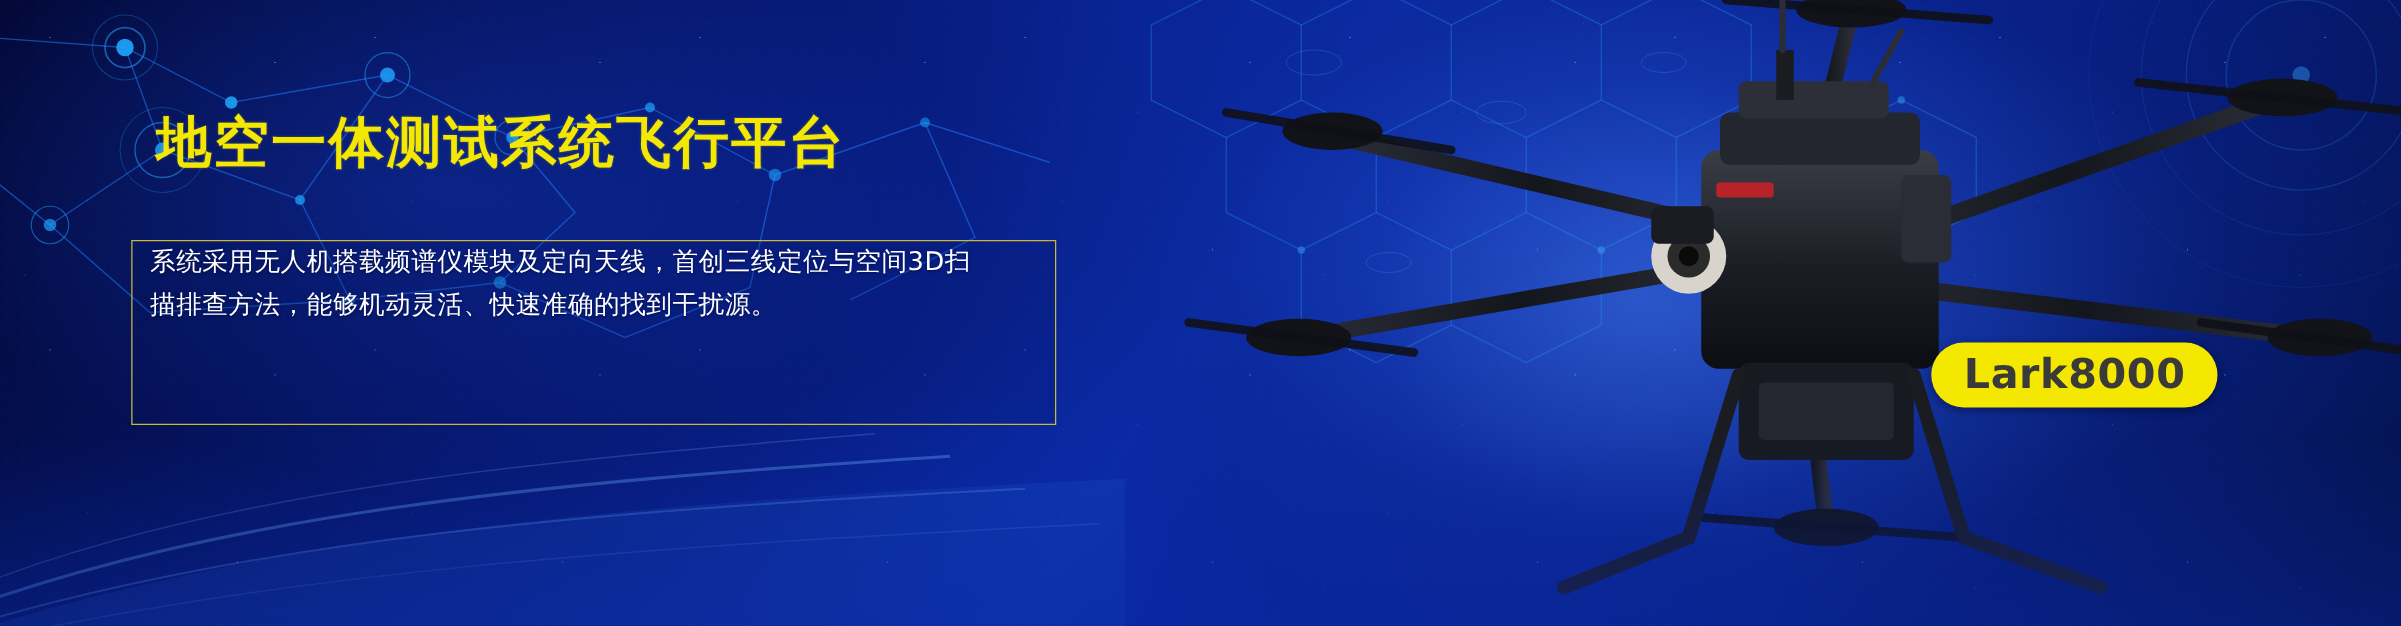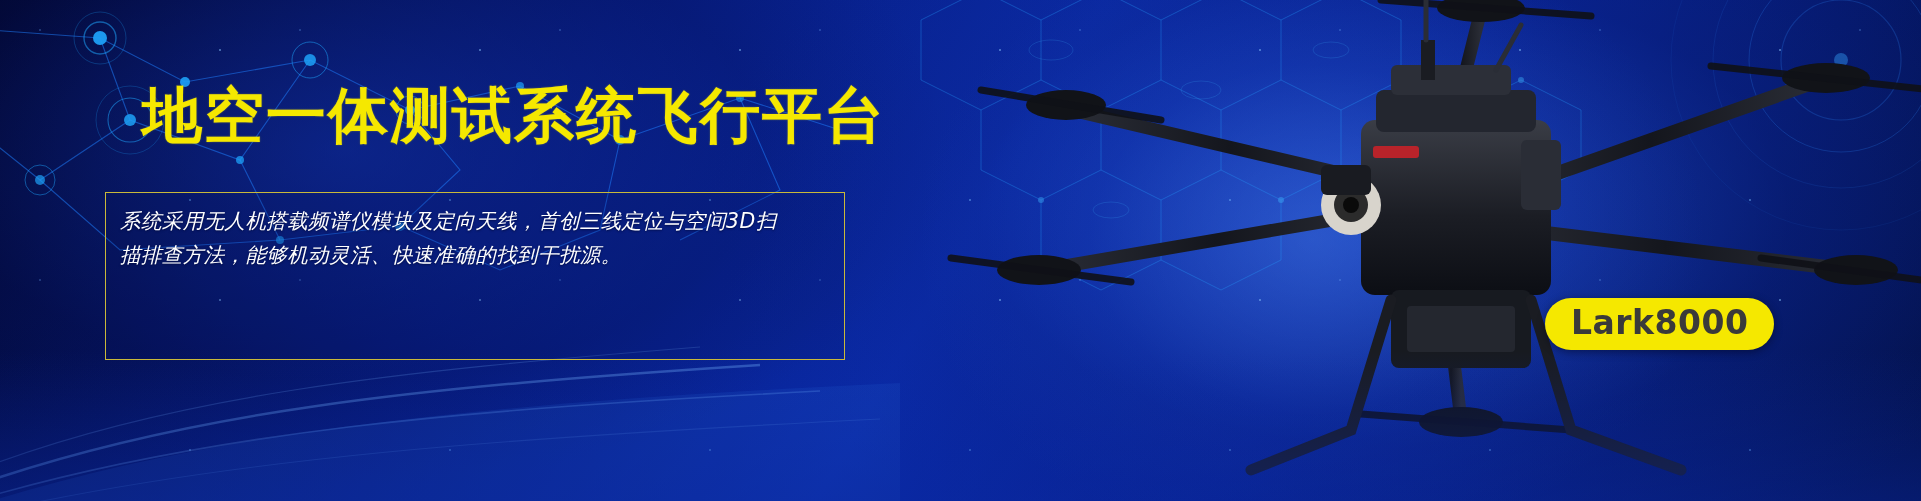--- a/index.html
+++ b/index.html
@@ -57,40 +57,39 @@
     background:radial-gradient(ellipse at center, rgba(90,150,255,0.30) 0%, rgba(40,90,220,0.12) 40%, rgba(0,0,0,0) 72%);
     pointer-events:none;
   }
 
   
   .drone { position:absolute; right:-20px; top:-30px; width:1020px; height:540px; pointer-events:none; }
 
   
   .title {
     position:absolute;
-    left:142px; top:84px;
-    font-size:60px;
+    left:125px; top:84px;
+    font-size:44px;
     line-height:62px;
     font-weight:bold;
     color:#f5e800;
     letter-spacing:2px;
     white-space:nowrap;
     text-shadow:0 0 2px rgba(255,240,0,0.35);
     font-family:"DejaVu Sans","Liberation Sans",sans-serif;
   }
 
   
   .desc-box {
     position:absolute;
     left:105px; top:192px;
-    width:740px; height:168px;
+    width:740px; height:148px;
     border:1px solid #c9b93a;
     background:rgba(6,20,96,0.16);
-    padding:12px 14px 6px 14px;
-    font-style:italic;
+    padding:0 14px 6px 14px;
   }
   .desc-line {
     color:#ffffff;
     font-size:20.5px;
     line-height:33.5px;
     letter-spacing:0.4px;
     white-space:nowrap;
     font-family:"DejaVu Sans","Liberation Sans",sans-serif;
     text-shadow:0 1px 2px rgba(0,10,60,0.8);
   }
@@ -101,21 +100,20 @@
     left:1545px; top:274px;
     background:#f5e800;
     color:#3a3a3a;
     font-size:33px;
     font-weight:bold;
     padding:5px 26px 8px 26px;
     border-radius:26px;
     letter-spacing:0.5px;
     font-family:"DejaVu Sans","Liberation Sans",sans-serif;
     box-shadow:0 2px 8px rgba(0,0,20,0.45);
-    margin-top:24px;
   }
 
   .bottom-haze {
     position:absolute; left:0; right:0; bottom:0; height:150px;
     background:linear-gradient(to top, rgba(10,40,160,0.45), rgba(4,14,70,0));
     pointer-events:none;
   }
 </style>
 </head>
 <body>

